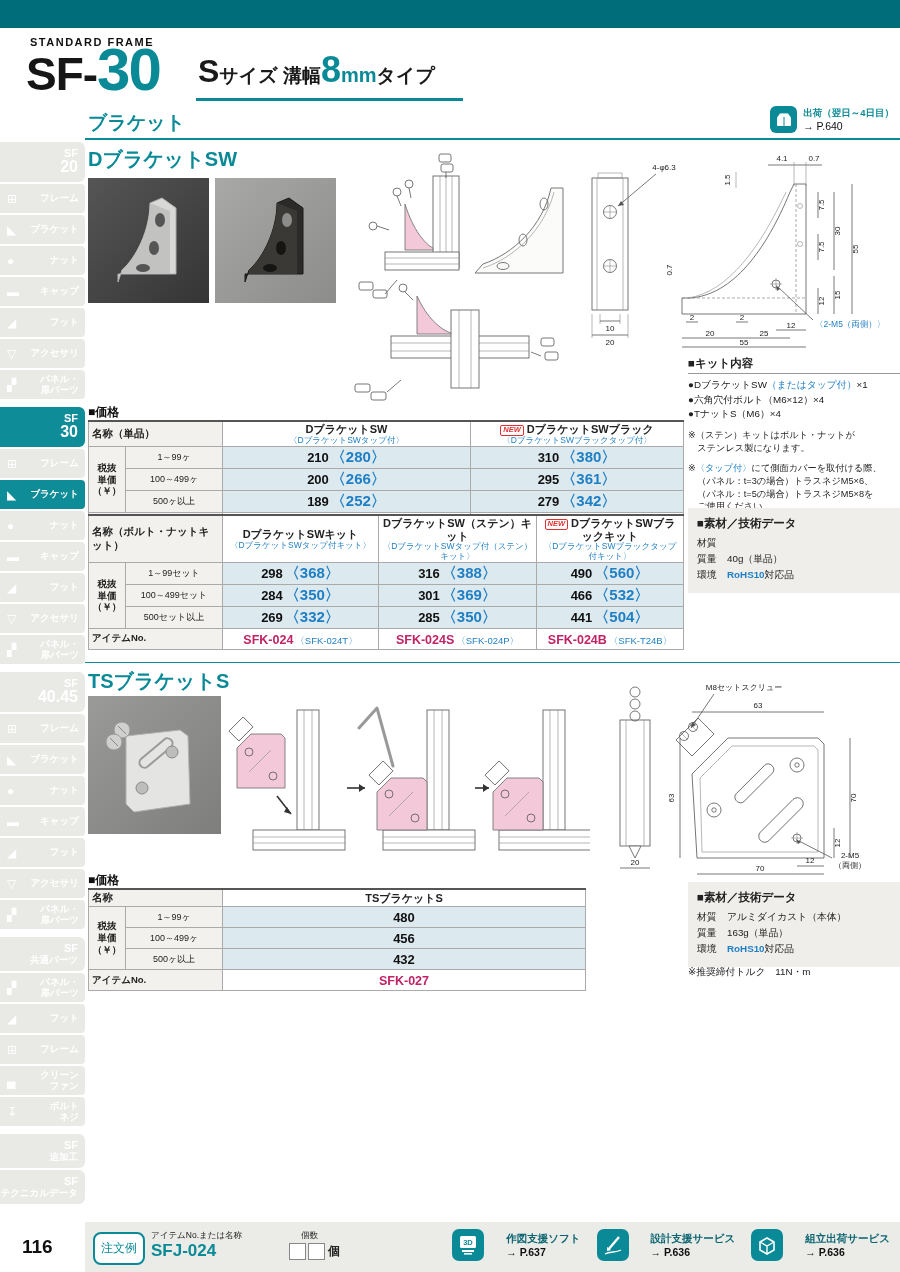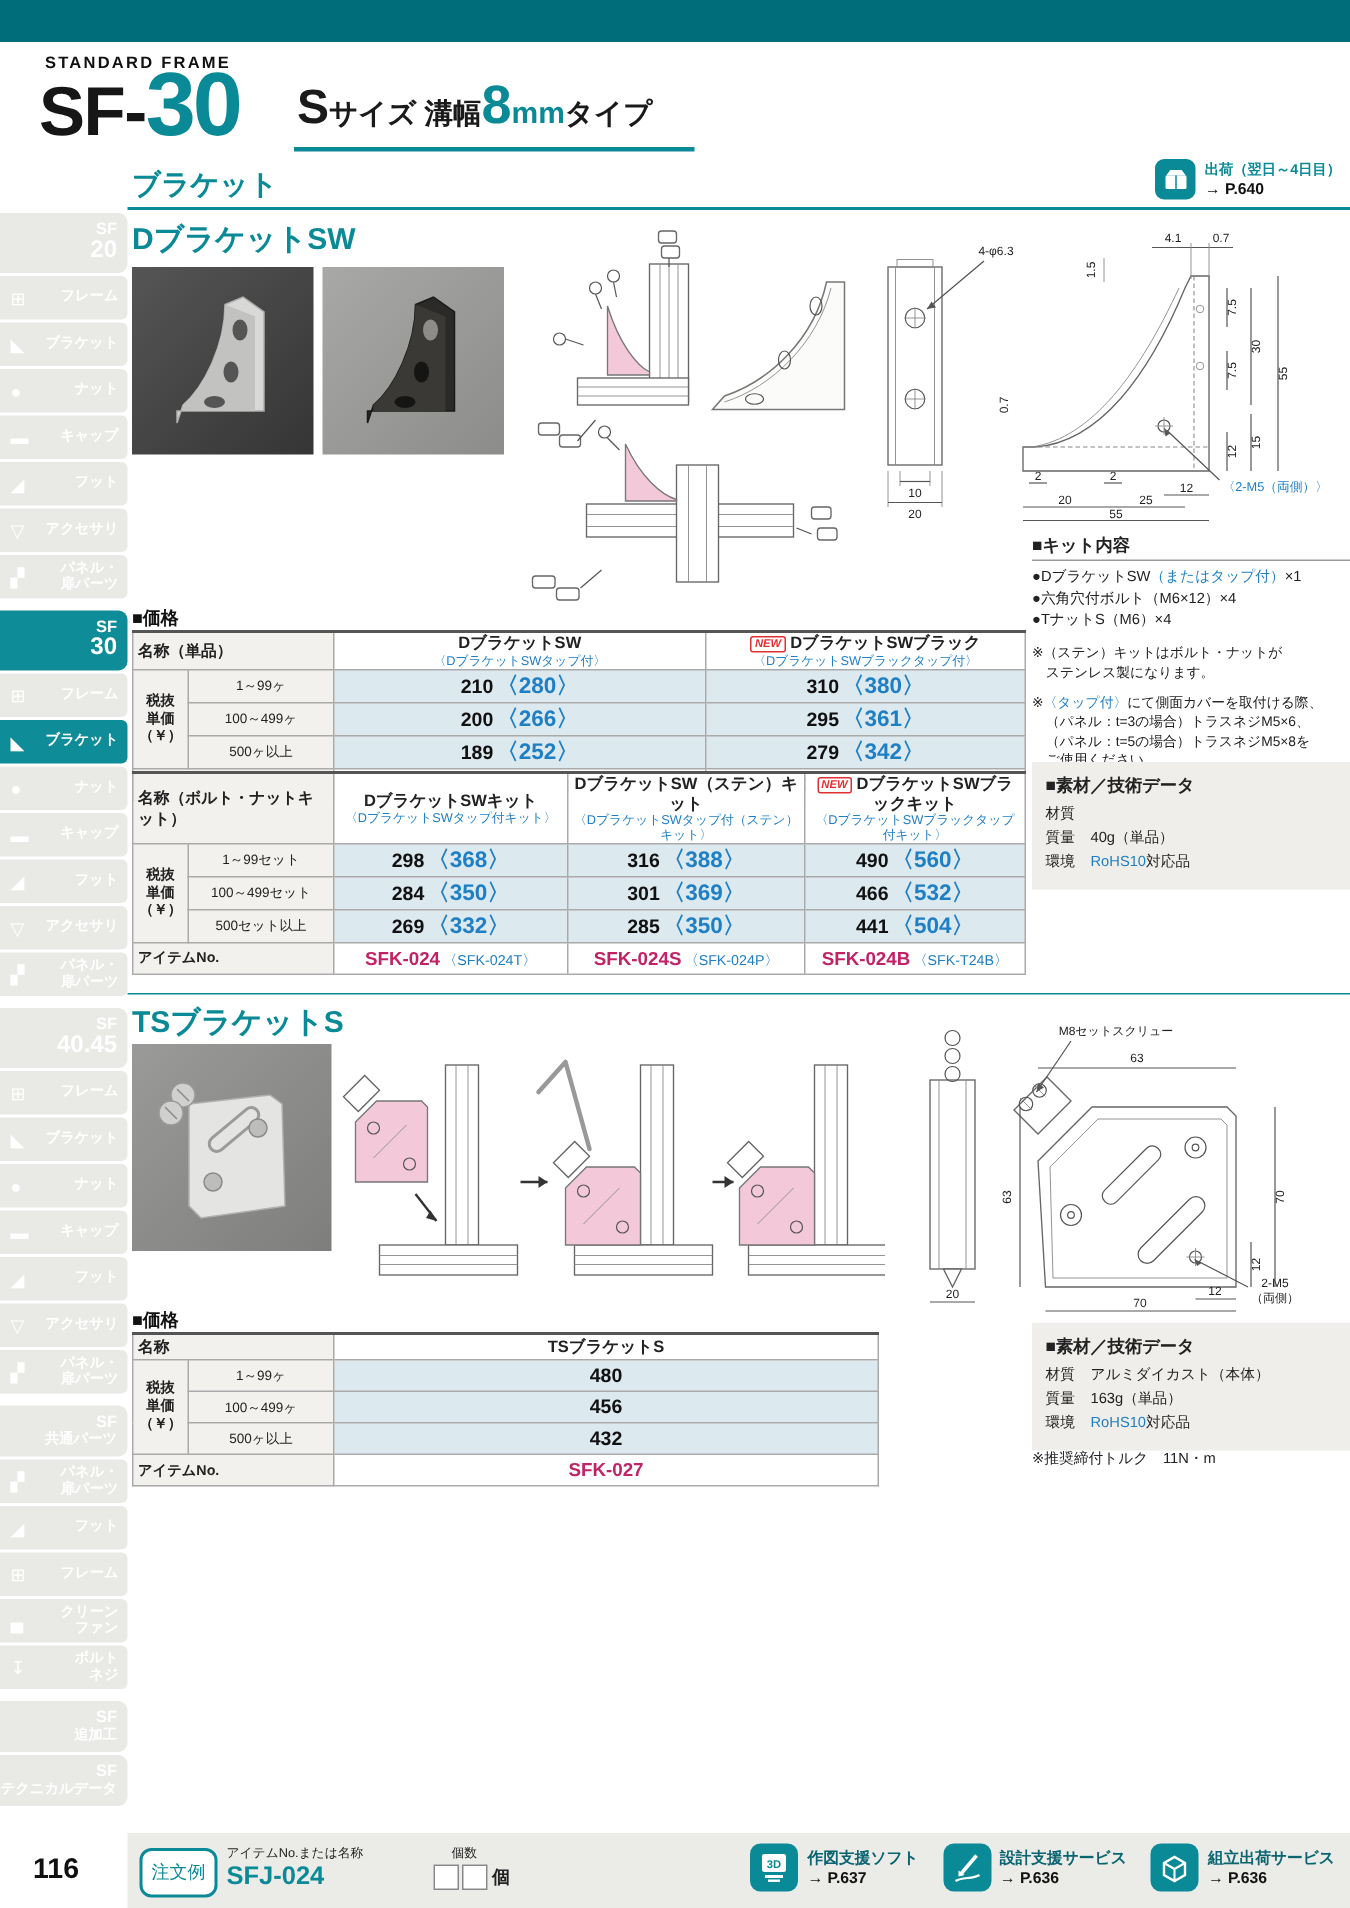--- a/index.html
+++ b/index.html
@@ -16,21 +16,21 @@
   .s1{font-size:32px;font-weight:800;color:#1a1a1a;}
   .s2{font-size:19px;font-weight:800;color:#1a1a1a;}
   .s3{font-size:36px;font-weight:800;color:#0a8a96;}
   .s4{font-size:20px;font-weight:800;color:#0a8a96;}
   .cat{position:absolute;left:88px;top:110px;font-size:19px;font-weight:800;color:#0a8a96;}
   .catrule{position:absolute;left:85px;top:138px;width:815px;height:2px;background:#0a8a96;}
   .secdiv{position:absolute;left:85px;top:662px;width:815px;height:1px;background:#0a8a96;}
   .ship{position:absolute;right:6px;top:106px;display:flex;gap:6px;align-items:center;}
   .shipicon{width:27px;height:27px;background:#0a8a96;border-radius:6px;flex:0 0 auto;display:flex;align-items:center;justify-content:center;}
   .shiptxt div:first-child{font-size:9.5px;font-weight:bold;color:#0a8a96;}
-  .shiptxt div:last-child{font-size:10.5px;font-weight:bold;color:#111;}
+  .shiptxt div:last-child{font-size:10.5px;font-weight:normal;color:#111;}
   
   .sidebar{position:absolute;left:0;top:142px;width:85px;}
   .sgroup{margin-bottom:8px;}
   .stab{height:40px;background:#e9e9e6;border-radius:0 6px 6px 0;display:flex;flex-direction:column;
         align-items:flex-end;justify-content:center;padding-right:7px;line-height:1.05;margin-bottom:2px;}
   .stab .t1{font-size:11px;font-weight:800;color:#fff;}
   .stab .t2{font-size:16px;font-weight:800;color:#fff;}
   .stab.small{height:34px;}
   .stab.small .t2{font-size:9.5px;}
   .stab.active{background:#0e8c98;}
@@ -68,21 +68,21 @@
   .kit{position:absolute;left:688px;top:356px;width:212px;}
   .kittitle{font-size:11.5px;font-weight:800;border-bottom:1px solid #999;padding-bottom:2px;margin-bottom:4px;}
   .kitem{font-size:9.8px;line-height:1.5;color:#222;}
   .blue{color:#1f7fc4;}
   .knote{font-size:9.2px;line-height:1.4;color:#222;margin-top:7px;}
   .matbox{position:absolute;width:212px;background:#efeeea;padding:8px 9px;box-sizing:border-box;}
   .mattitle{font-size:11.5px;font-weight:800;margin-bottom:5px;}
   .matrow{display:flex;font-size:9.8px;line-height:1.35;margin-bottom:3px;}
   .matlab{flex:0 0 30px;color:#222;}
   .matval{color:#222;}
-  .rohs{color:#1f7fc4;font-weight:400;}
+  .rohs{color:#1f7fc4;font-weight:700;}
   .torque{position:absolute;left:688px;top:966px;font-size:9.8px;color:#222;}
   
   svg text{font-family:"Liberation Sans","DejaVu Sans",sans-serif;}
   .dim{font-size:8px;fill:#222;}
   .dimb{font-size:8.5px;fill:#1f7fc4;}
   .thin{stroke:#555;stroke-width:0.8;fill:none;}
   .xthin{stroke:#888;stroke-width:0.6;fill:none;}
   .prof{fill:#fff;stroke:#666;stroke-width:0.9;}
   .pink{fill:#f3c9da;stroke:#777;stroke-width:0.9;}
   
@@ -90,21 +90,21 @@
   .pageno{position:absolute;left:22px;top:1236px;font-size:19px;font-weight:800;color:#111;}
   .orderbox{position:absolute;left:8px;top:10px;border:2px solid #0a8a96;border-radius:8px;background:#fff;
             color:#0a8a96;font-size:12px;font-weight:400;padding:6px 6px;}
   .ordcap{position:absolute;left:66px;top:8px;font-size:8.5px;color:#222;}
   .orditem{position:absolute;left:66px;top:19px;font-size:17px;font-weight:800;color:#0a8a96;}
   .qtylab{position:absolute;left:216px;top:8px;font-size:8.5px;color:#222;}
   .qtyrow{position:absolute;left:204px;top:21px;display:flex;align-items:center;}
   .qtybox{width:15px;height:15px;background:#fff;border:1px solid #888;margin-right:2px;}
   .qtyunit{font-size:12px;font-weight:800;color:#222;margin-left:1px;}
   .services{position:absolute;right:10px;top:7px;display:flex;gap:16px;}
-  .svc{display:flex;gap:6px;align-items:center;}
+  .svc{display:flex;gap:22px;align-items:center;}
   .svcicon{width:32px;height:32px;background:#0a8a96;border-radius:7px;flex:0 0 auto;
            display:flex;align-items:center;justify-content:center;}
   .svctxt div:first-child{font-size:10.5px;font-weight:800;color:#0a6570;}
   .svctxt div:last-child{font-size:10.5px;font-weight:800;color:#111;}
 </style>
 </head>
 <body>
 
 <div class="page">
 

